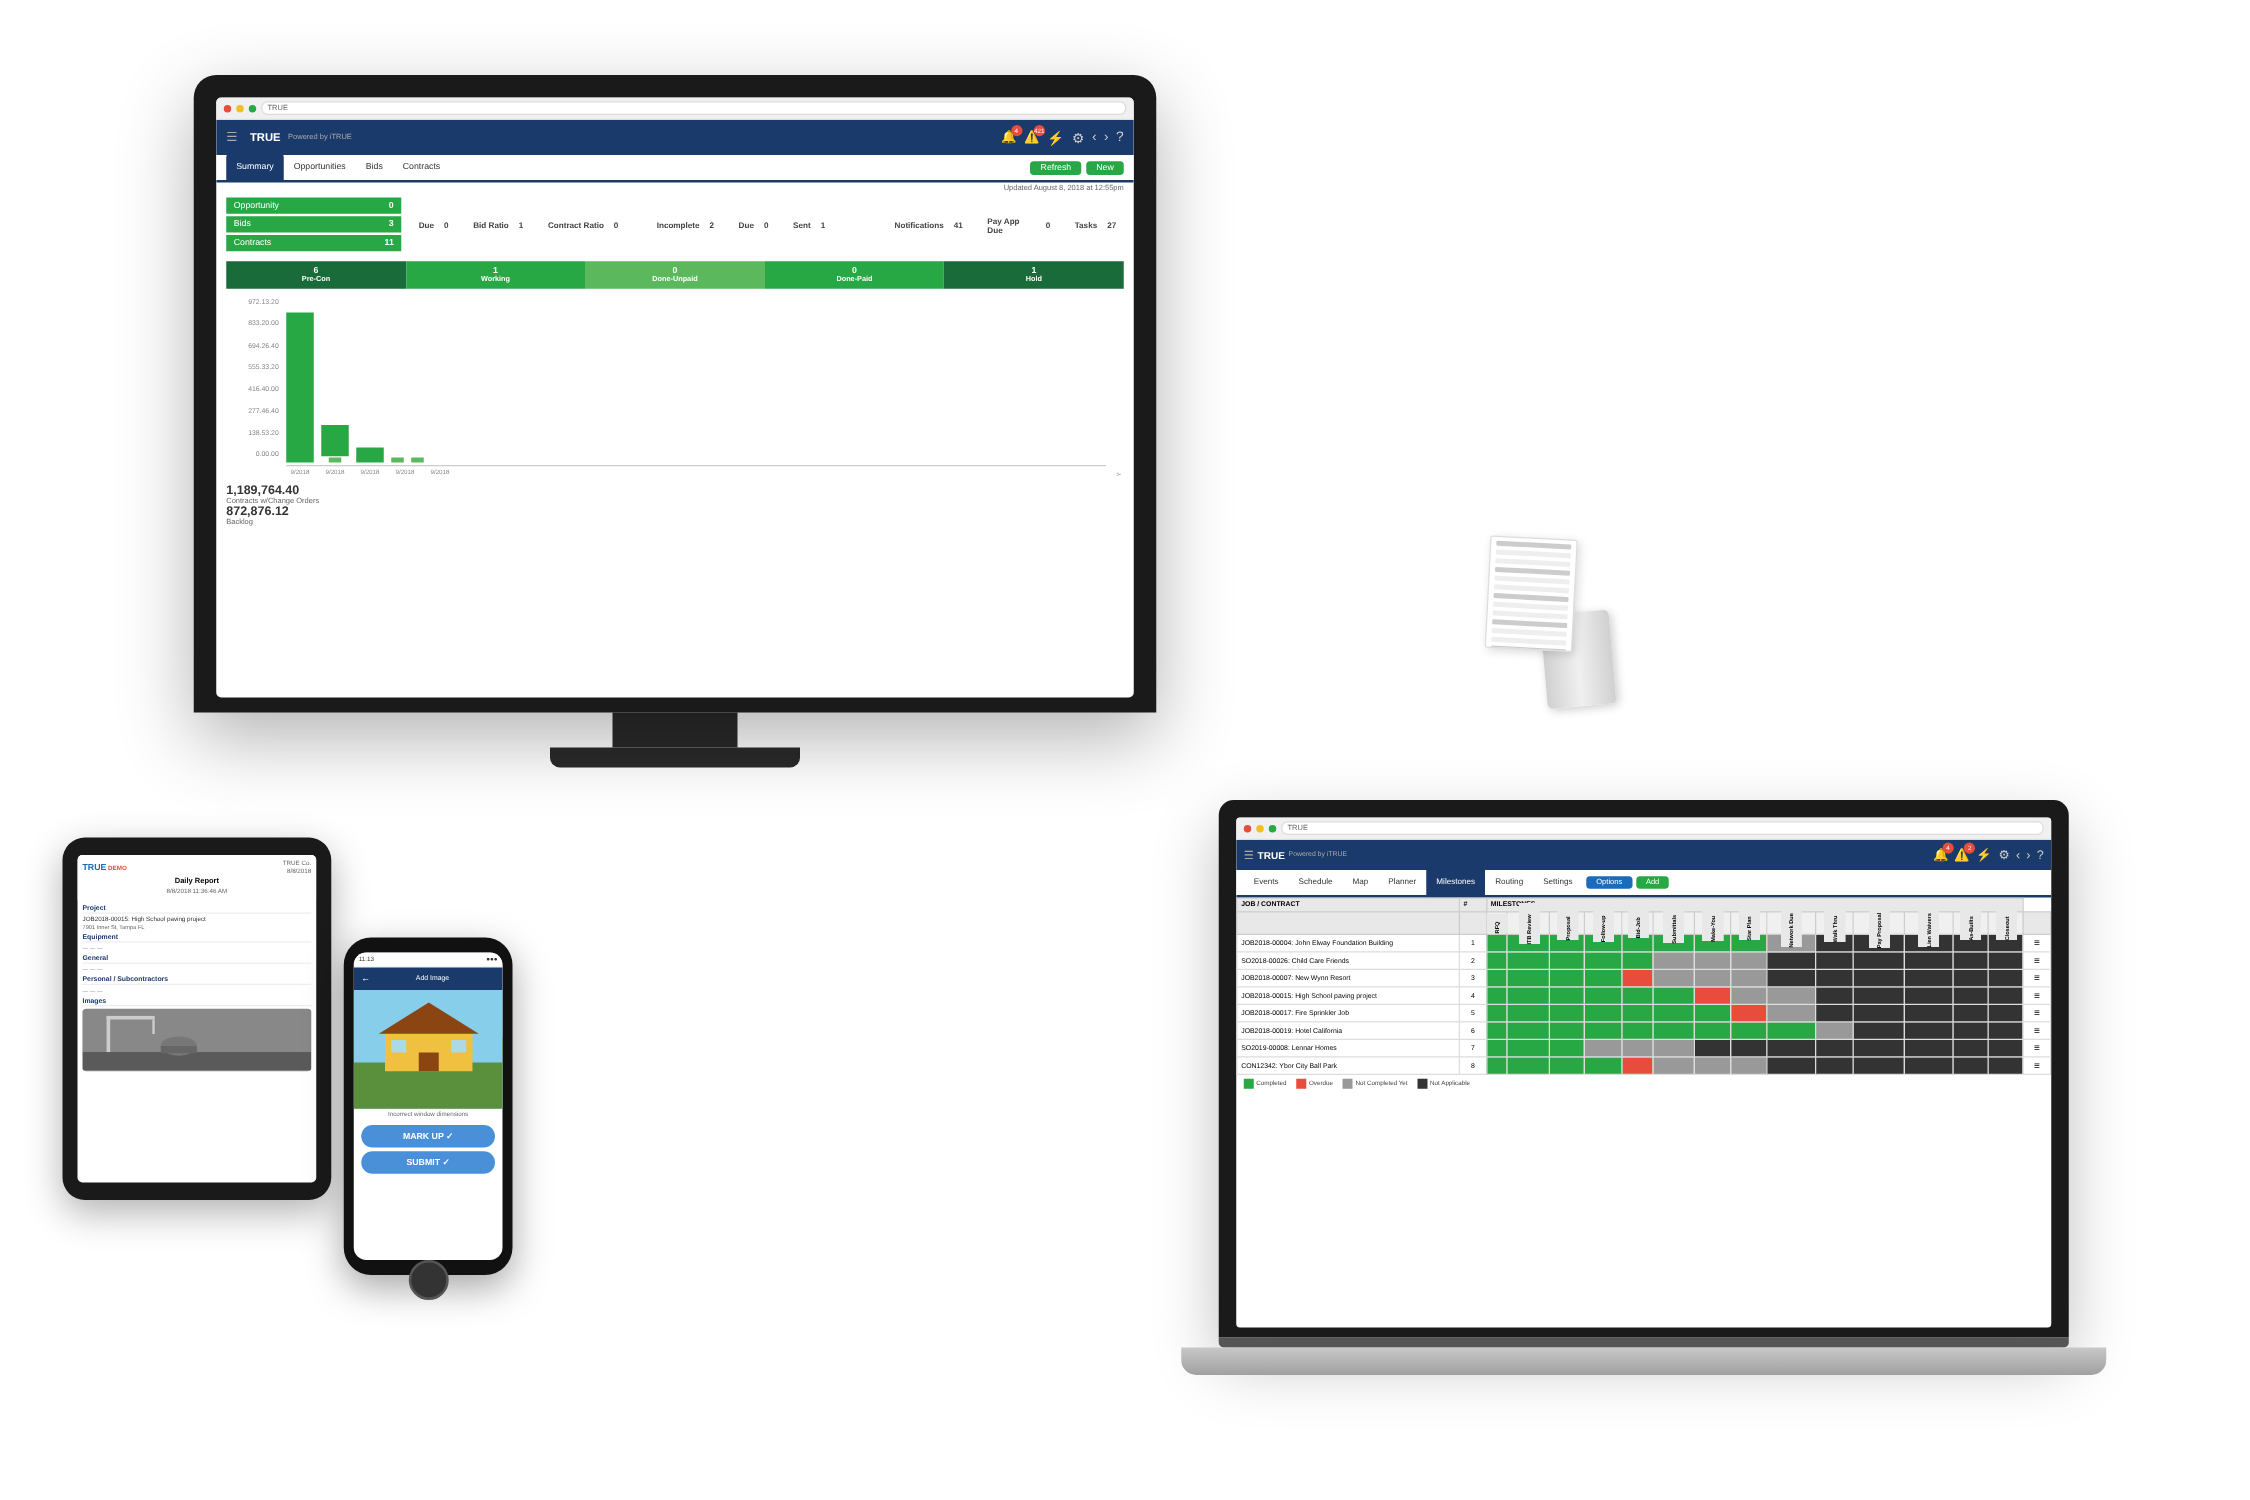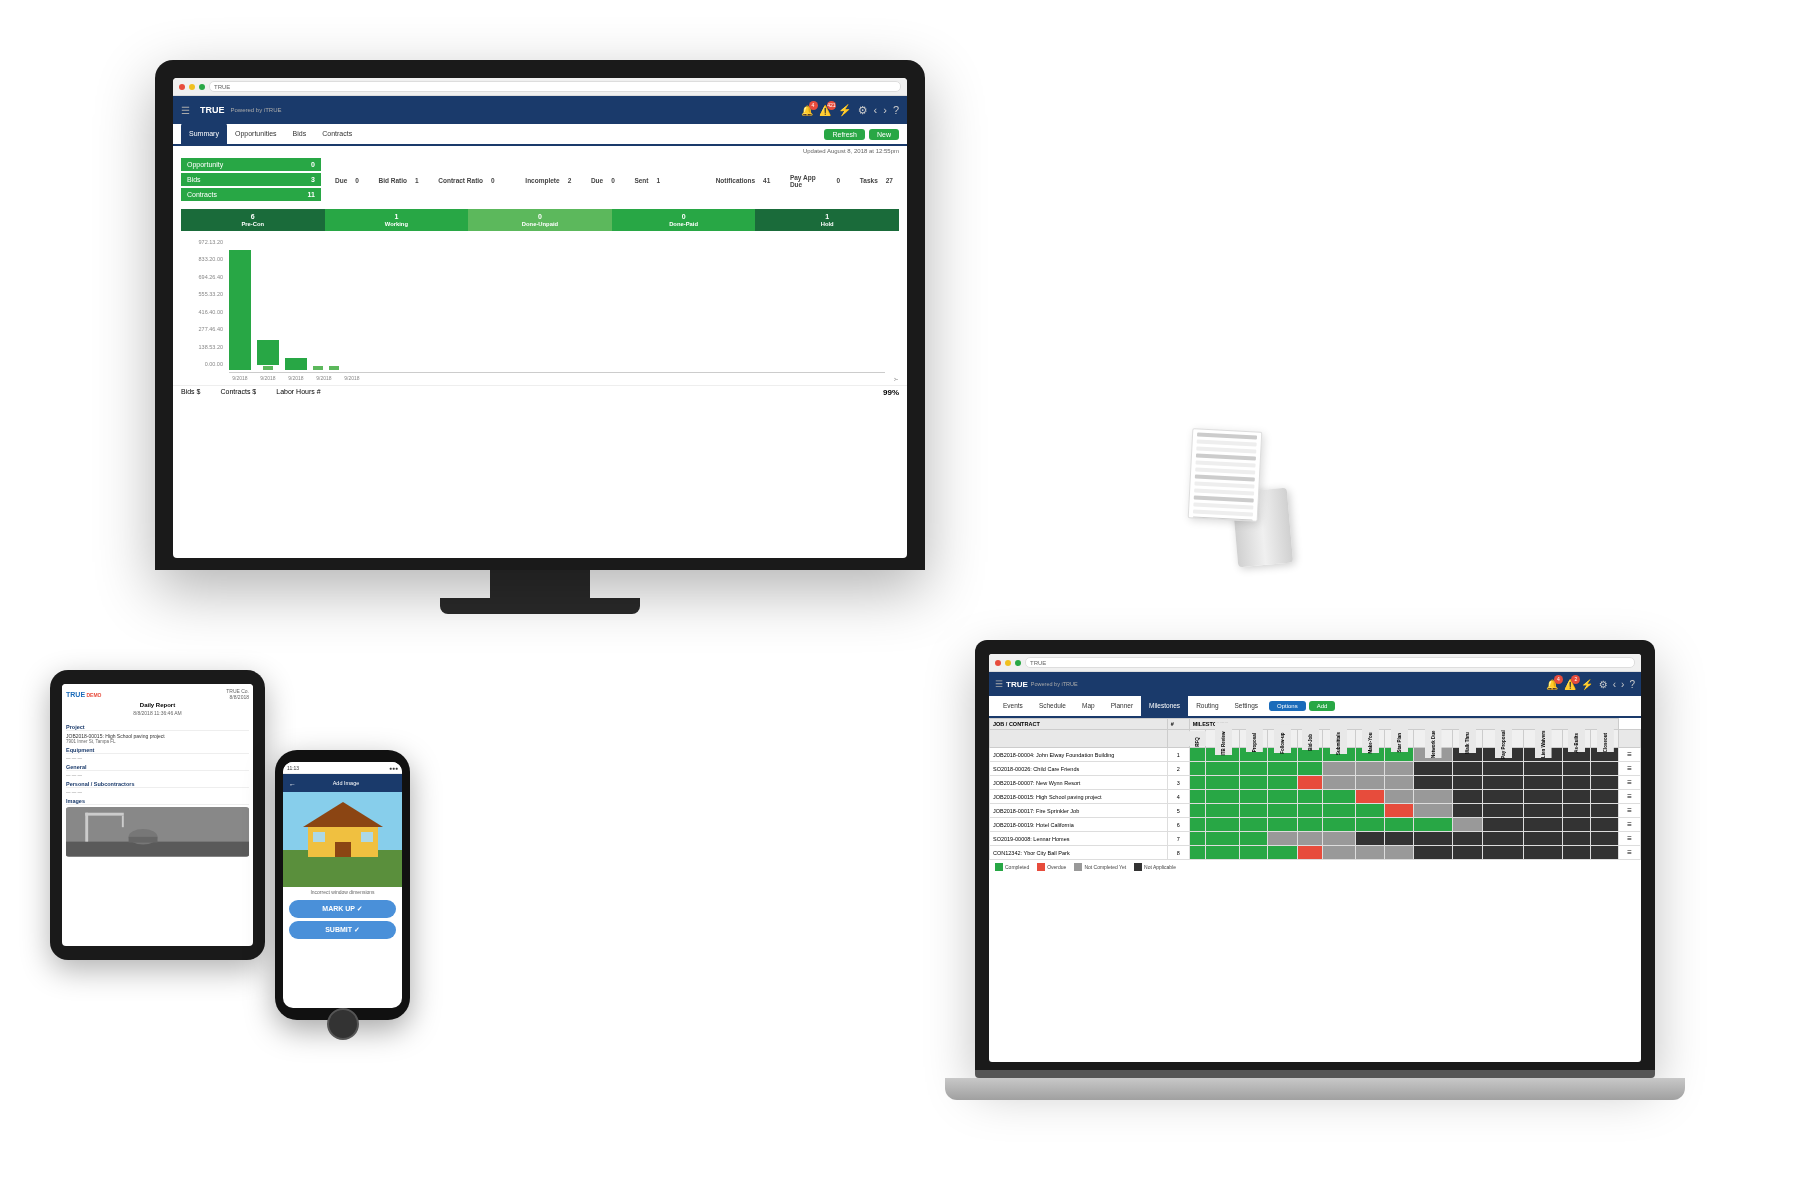--- a/index.html
+++ b/index.html
@@ -676,25 +676,25 @@
               <span>9/2018</span>
                 <span>9/2018</span>
                 <span>9/2018</span>
                 <span>9/2018</span>
                 <span>9/2018</span>
             </div>
           </div>
           <div style="font-size:5px;color:#888;writing-mode:vertical-rl;transform:rotate(180deg);padding-right:2px;">Y</div>
         </div>
 
-        <div style="padding:2px 8px;display:flex;gap:20px;font-size:7px;border-top:1px solid #eee;">
-          <span>Bids $</span>
-          <span>Contracts $</span>
-          <span>Labor Hours #</span>
-          <span style="margin-left:auto;font-size:8px;font-weight:bold;">99%</span>
+        <div style="padding:2px 8px;font-size:7px;color:#333;">
+          <div style="font-size:10px;font-weight:bold;">1,189,764.40</div>
+          <div style="font-size:6px;color:#666;">Contracts w/Change Orders</div>
+          <div style="font-size:10px;font-weight:bold;">872,876.12</div>
+          <div style="font-size:6px;color:#666;">Backlog</div>
         </div>
       </div>
     </div>
     <div class="monitor-stand-neck"></div>
     <div class="monitor-stand-base"></div>
   </div>
 
   <div class="laptop">
     <div class="laptop-screen-wrapper">
       <div class="laptop-screen">

